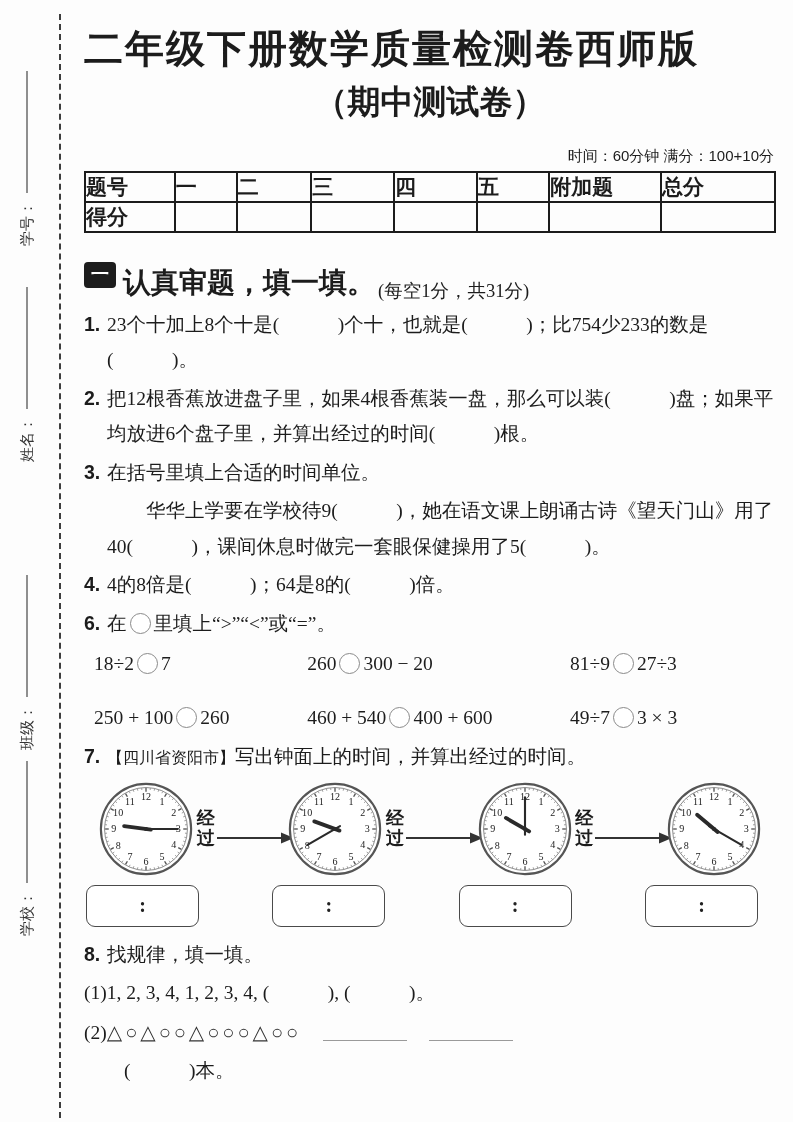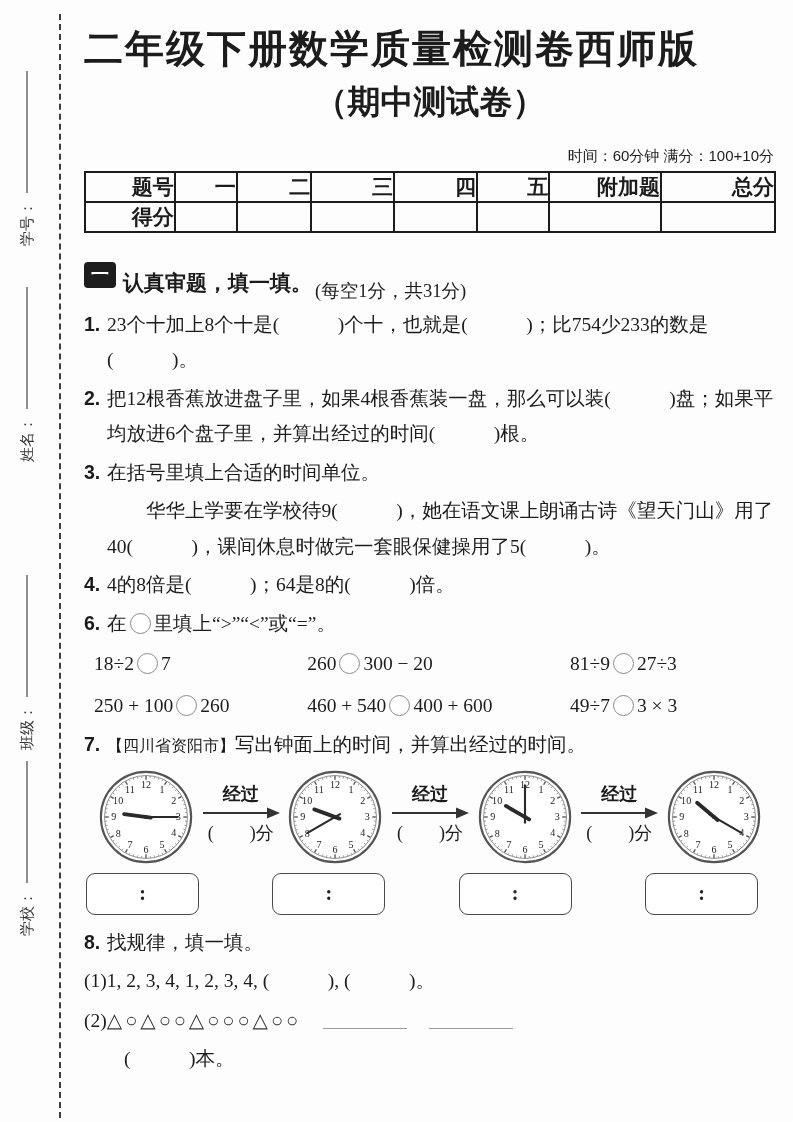--- a/index.html
+++ b/index.html
@@ -28,48 +28,48 @@
   .content { position:absolute; left:84px; top:14px; width:692px; }
 
   .title { text-align:left; font-family:"Liberation Sans", sans-serif; font-weight:bold;
            font-size:39px; letter-spacing:2px; margin:8px 0 4px; }
   .subtitle { text-align:center; font-family:Liberation Mono, monospace; font-weight:bold;
               font-size:33px; margin:2px 0 22px; }
   .info-line { text-align:right; font-family:"Liberation Sans", sans-serif; font-size:15px; margin:0 2px 5px 0; }
 
   table.score { width:100%; border-collapse:collapse; table-layout:fixed; }
   table.score th, table.score td {
-    border:2px solid #1c1c1c; height:22px; text-align:right;
+    border:2px solid #1c1c1c; height:22px; text-align:left;
     font-family:"Liberation Sans", sans-serif; font-size:21px; font-weight:bold; padding:0;
   }
 
   .section-head { display:flex; align-items:center; margin:13px 0 4px; }
   .sec-badge { background:#1d1d1d; color:#fff; border-radius:4px; padding:0 7px 2px;
                font-family:"Liberation Sans", sans-serif; font-size:18px; font-weight:bold; margin-right:7px; }
-  .sec-title { font-family:"Liberation Sans", sans-serif; font-size:21px; font-weight:bold;margin-top:17px; }
+  .sec-title { font-family:"Liberation Sans", sans-serif; font-size:28px; font-weight:bold;margin-top:17px; }
   .sec-note { font-size:18.5px; margin-left:3px;margin-top:32px; }
 
   .q { font-size:19.5px; line-height:1.82; margin:3px 0; padding-left:23px; }
   .qnum { display:inline-block; width:23px; margin-left:-23px; font-weight:bold;
           font-family:"Liberation Sans", sans-serif; }
   .q-sub { font-size:19.5px; line-height:1.82; margin:0 0 3px; padding-left:23px; text-indent:2em; }
   .q-tag { font-size:16px; }
   .q-cont { font-size:19.5px; line-height:1.82; margin:0 0 2px; padding-left:40px; }
 
   .circle { display:inline-block; width:21px; height:21px; border:1.3px solid #8a8a8a;
             border-radius:50%; vertical-align:-4px; margin:0 3px; background:#fff; }
 
-  .comp-grid { display:grid; grid-template-columns:1.5fr 1.85fr 1.45fr; row-gap:20px;
+  .comp-grid { display:grid; grid-template-columns:1.5fr 1.85fr 1.45fr; row-gap:32px;
                font-size:19.5px; margin:12px 0 10px; padding-left:10px; }
   .comp-cell { white-space:nowrap; }
 
   .clocks-row { display:flex; align-items:center; justify-content:space-between;
                 width:664px; margin:6px 0 8px 14px; }
   .clock-wrap { width:96px; height:96px; flex:0 0 auto; }
-  .arrow-group { display:flex; flex-direction:column; align-items:center; width:88px; margin-top:-4px; }
+  .arrow-group { display:flex; align-items:flex-end; width:88px; margin-top:-4px; }
   .arrow-label { font-size:18px; font-weight:bold; line-height:1.1; }
   .arrow-unit { font-size:18px; line-height:1.2; }
 
   .answer-row { display:flex; justify-content:space-between; width:672px; margin:4px 0 10px 2px; }
   .answer-box { width:113px; height:42px; border:1.6px solid #4a4a4a; border-radius:9px;
                 display:flex; align-items:center; justify-content:center;
                 font-size:20px; font-weight:bold; color:#222; background:#fff; }
 
   .shape-seq { font-size:20px; letter-spacing:3px; color:#333; }
   .blank-line { display:inline-block; width:84px; border-bottom:1.6px solid #9a9a9a;

